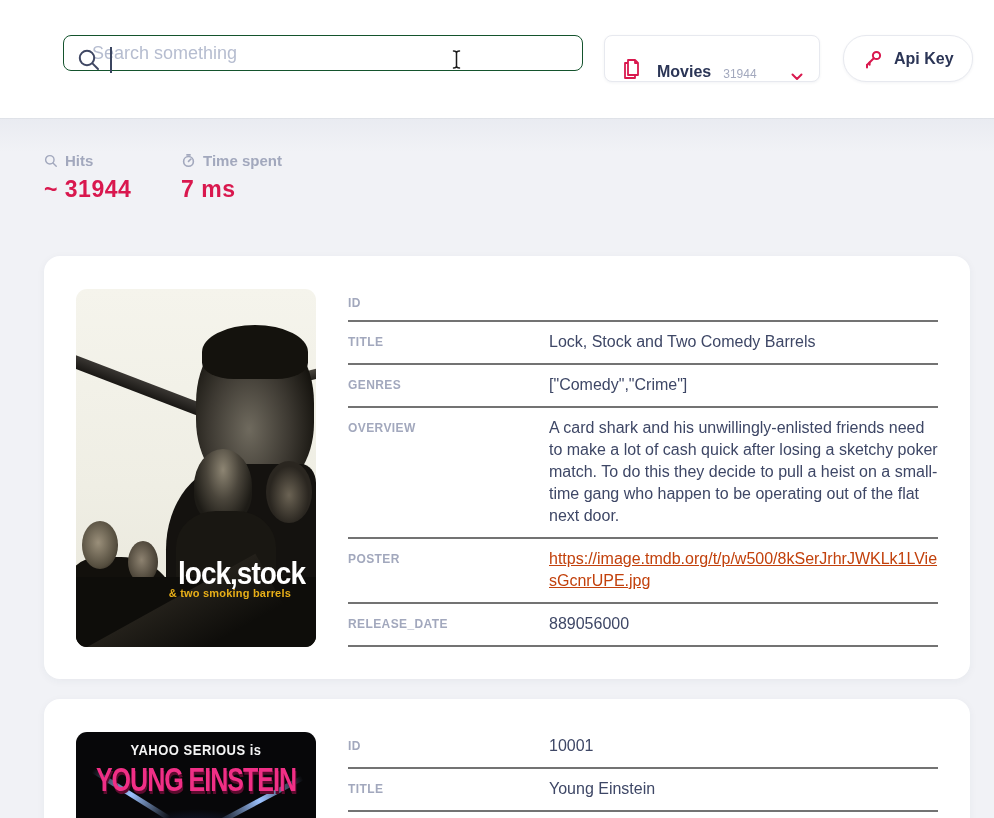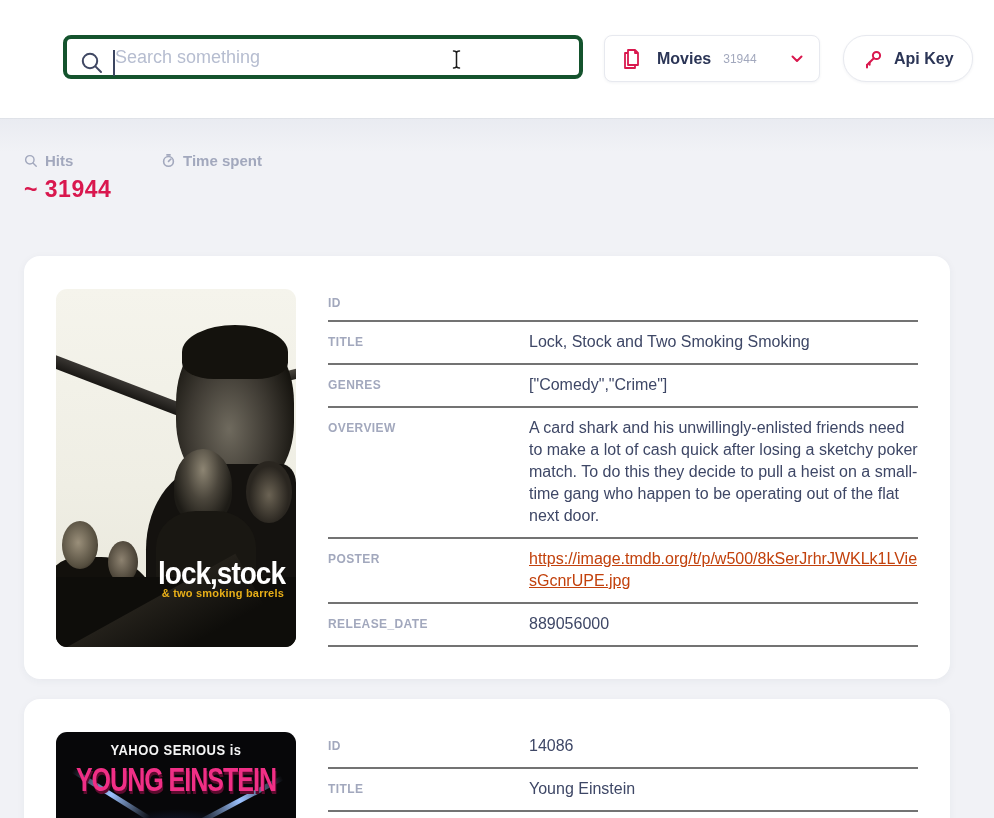--- a/index.html
+++ b/index.html
@@ -11,53 +11,53 @@
     position:relative;
   }
 
   
   .header {
     position:relative; height:118px; background:#ffffff;
     box-shadow:0 1px 0 rgba(40,50,80,0.05);
     z-index:3;
   }
   .search-box {
-    position:absolute; left:63px; top:35px; width:520px; height:44px;
-    border:4px solid #14532d; border-radius:8px; background:#fff;
-    display:flex; align-items:center; padding-left:48px;
+    position:absolute; left:63px; top:35px; width:520px; height:36px;
+    border:1px solid #14532d; border-radius:8px; background:#fff;
+    display:flex; align-items:center; padding-left:28px;
     cursor:text;
   }
   .search-box .magnifier { position:absolute; left:13px; top:12px; }
   .search-input {
     border:none; outline:none; width:400px; font-size:18px;
     font-family:"Liberation Sans", sans-serif; color:#2b3556; background:transparent;
   }
   .search-input::placeholder { color:#b6bdd0; }
   .caret {
     position:absolute; left:46px; top:11px; width:1.5px; height:26px;
     background:#3b4560;
   }
   .ibeam-cursor { position:absolute; left:449px; top:49px; z-index:9; }
 
   .hdr-btn {
     position:absolute; top:35px; height:47px; background:#fff;
     border:1px solid #e7e9ef; border-radius:8px;
     box-shadow:0 1px 3px rgba(40,50,80,0.06);
     display:flex; align-items:center; cursor:pointer;
   }
-  .index-select { left:604px; width:216px; padding:0 16px; }
+  .index-select { left:604px; width:216px; padding:0 16px;align-items:flex-end; }
   .index-select .doc-icon { margin-right:14px; }
   .index-name { font-size:16px; font-weight:bold; color:#2b3556; }
   .index-count { font-size:12px; color:#a2a8bd; margin-left:12px; flex:1; }
   .apikey-btn { left:843px; width:130px; padding:0 18px;border-radius:23px; }
   .apikey-label { font-size:16px; font-weight:bold; color:#2b3556; margin-left:10px; }
 
   
   .main {
-    position:relative; height:700px; padding:0 24px;
+    position:relative; height:700px; padding:0 44px;
     background:linear-gradient(180deg,#e9ebf1 0%,#f1f2f6 34px);
   }
   .stats { display:flex; padding-top:34px; gap:0; }
   .stat-block { min-width:137px; }
   .stat-label {
     display:flex; align-items:center; gap:7px;
     font-size:15px; font-weight:bold; color:#a2a8bd;
   }
   .stat-value { font-size:23px; font-weight:bold; color:#d9184e; margin-top:7px; letter-spacing:0.5px; }
 
@@ -151,21 +151,21 @@
   }
   .ls .bottom-mass {
     position:absolute; left:0; right:0; bottom:0; height:70px; background:#0e0d0a;
   }
   .ls .title1 {
     position:absolute; right:11px; top:266px; z-index:5;
     color:#ffffff; font-size:28px; font-weight:bold; letter-spacing:-1px;
     transform:scaleY(1.15); transform-origin:top;
   }
   .ls .title2 {
-    position:absolute; right:12px; top:298px; z-index:5;
+    position:absolute; right:25px; top:298px; z-index:5;
     color:#e8af18; font-size:11px; font-weight:bold; letter-spacing:0.2px;
   }
 
   
   .ye { background:#070709; }
   .ye .burst {
     position:absolute; left:-30px; right:-30px; top:46px; height:230px;
     background:radial-gradient(ellipse 46% 38% at 50% 42%,
       #ffffff 0%, #ffe9a0 14%, #f7b942 24%, #b4622a 32%,
       #3f6fc2 48%, rgba(20,30,60,0.55) 62%, rgba(7,7,9,0) 75%);
@@ -262,20 +262,21 @@
       <div class="stat-label">
         <span>
           <svg width="15" height="15" viewBox="0 0 16 16" fill="none" stroke="#a2a8bd" stroke-width="1.7" stroke-linecap="round">
             <circle cx="8" cy="9" r="5.2"></circle>
             <path d="M8 9 L10.6 6.4"></path>
             <path d="M6.3 2 L9.7 2"></path>
           </svg>
         </span>
         <span>Time spent</span>
       </div>
+      <div class="stat-value">7 ms</div>
     </div>
   </div>
 
   <div class="card card-1">
     <div class="poster ls">
       <div class="barrel-main"></div>
       <div class="barrel-right"></div>
       <div class="head-main"></div>
       <div class="torso-main"></div>
       <div class="fig-bald"></div>
@@ -289,21 +290,21 @@
       <div class="title1">lock,stock</div>
       <div class="title2">&amp; two smoking barrels</div>
     </div>
 
     <div class="fields">
       <div class="row">
         <div class="row-label">ID</div>
       </div>
       <div class="row">
         <div class="row-label">TITLE</div>
-        <div class="row-value">Lock, Stock and Two Smoking Smoking</div>
+        <div class="row-value">Lock, Stock and Two Comedy Barrels</div>
       </div>
       <div class="row">
         <div class="row-label">GENRES</div>
         <div class="row-value">["Comedy","Crime"]</div>
       </div>
       <div class="row">
         <div class="row-label">OVERVIEW</div>
         <div class="row-value">A card shark and his unwillingly-enlisted friends need to make a lot of cash quick after losing a sketchy poker match. To do this they decide to pull a heist on a small-time gang who happen to be operating out of the flat next door.</div>
       </div>
       <div class="row">
@@ -322,21 +323,21 @@
       <div class="burst"></div>
       <div class="ray ray1"></div>
       <div class="ray ray2"></div>
       <div class="top-line">YAHOO SERIOUS is</div>
       <div class="main-line">YOUNG EINSTEIN</div>
     </div>
 
     <div class="fields">
       <div class="row">
         <div class="row-label">ID</div>
-        <div class="row-value">14086</div>
+        <div class="row-value">10001</div>
       </div>
       <div class="row">
         <div class="row-label">TITLE</div>
         <div class="row-value">Young Einstein</div>
       </div>
       <div class="row">
         
         
       </div>
     </div>

